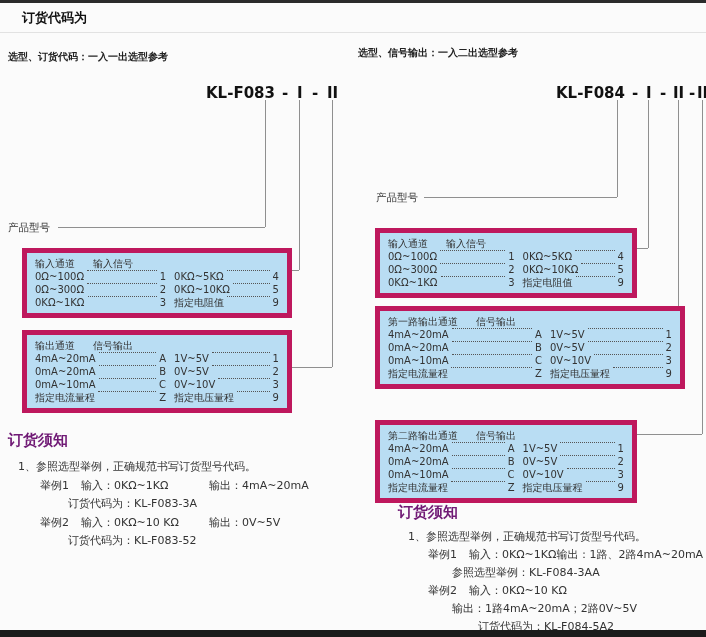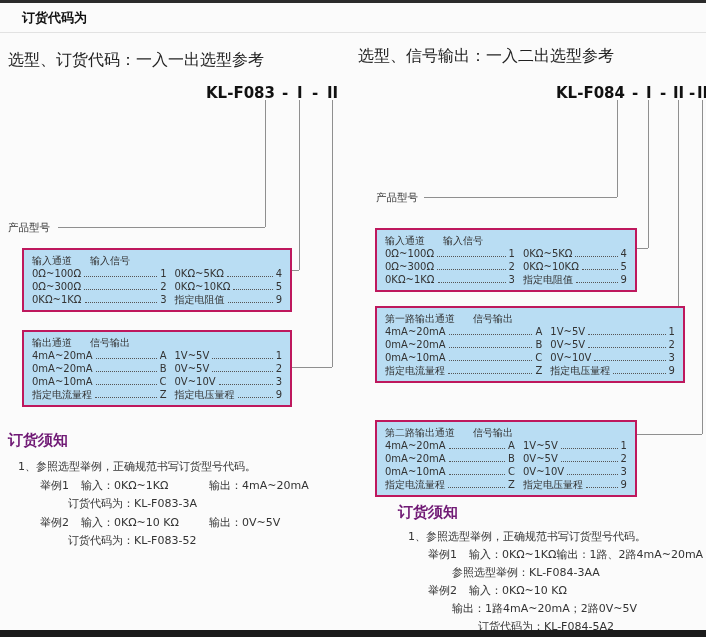--- a/index.html
+++ b/index.html
@@ -2,30 +2,30 @@
 <html><head>
 <meta charset="utf-8">
 <style>
   *{box-sizing:border-box;margin:0;padding:0}
   html,body{width:706px;height:637px}
   body{position:relative;background:#fbfbfb;color:#333;
        font-family:"DejaVu Sans","Liberation Sans",sans-serif;overflow:hidden}
   .topbar{position:absolute;left:0;top:0;width:706px;height:3px;background:#2b2b2b}
   .pagehead{position:absolute;left:22px;top:9px;font-size:13px;font-weight:bold;color:#111;white-space:nowrap}
   .divider{position:absolute;left:0;top:32px;width:706px;border-top:1px solid #e2e2e2}
-  .coltitle{position:absolute;font-size:16px;font-weight:normal;color:#222;white-space:nowrap}
+  .coltitle{position:absolute;font-size:10px;font-weight:bold;color:#222;white-space:nowrap}
   .model-part{position:absolute;top:84px;font-size:15px;font-weight:bold;color:#111;white-space:nowrap}
   .mlabel{position:absolute;font-size:10.5px;color:#333;white-space:nowrap}
   .vline{position:absolute;width:0;border-left:1px solid #8f8f8f}
   .hline{position:absolute;height:0;border-top:1px solid #8f8f8f}
-  .box{position:absolute;background:#b9ddf3;border:2px solid #be185d;padding:4px 8px;
+  .box{position:absolute;background:#b9ddf3;border:5px solid #be185d;padding:4px 8px;
        font-size:10px;line-height:13px;color:#333}
   .bhead{display:flex;gap:18px}
   .brow{display:flex}
-  .pair{display:flex;align-items:flex-end}
+  .pair{display:flex;align-items:flex-start}
   .pair.pl{width:57%;padding-right:8px}
   .pair.pr{width:43%}
   .leader{flex:1;border-bottom:1px dotted #555;margin:0 3px 3px 3px;min-width:6px}
   .lbl,.code{white-space:nowrap}
   .notes-title{position:absolute;font-size:15px;font-weight:bold;color:#701a75;white-space:nowrap}
   .note{position:absolute;font-size:11px;color:#333;white-space:nowrap}
   .ex-label{margin-right:12px}
   .ex-in-fixed{display:inline-block;width:128px}
   .bottombar{position:absolute;left:0;top:630px;width:706px;height:7px;background:#1b1b1b}
 </style>

